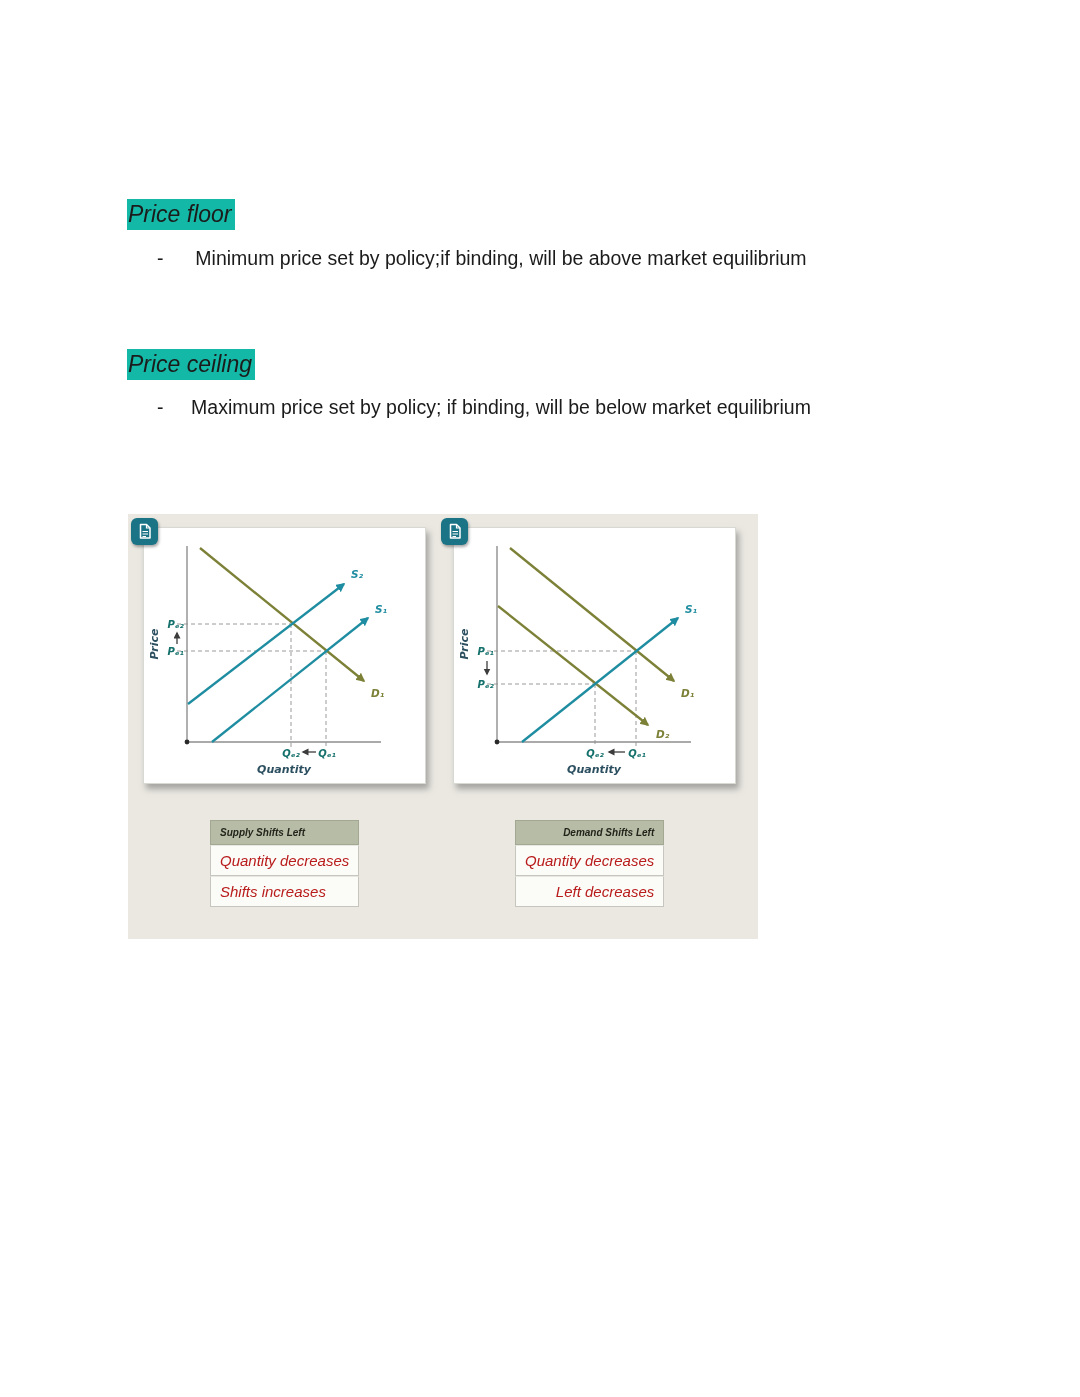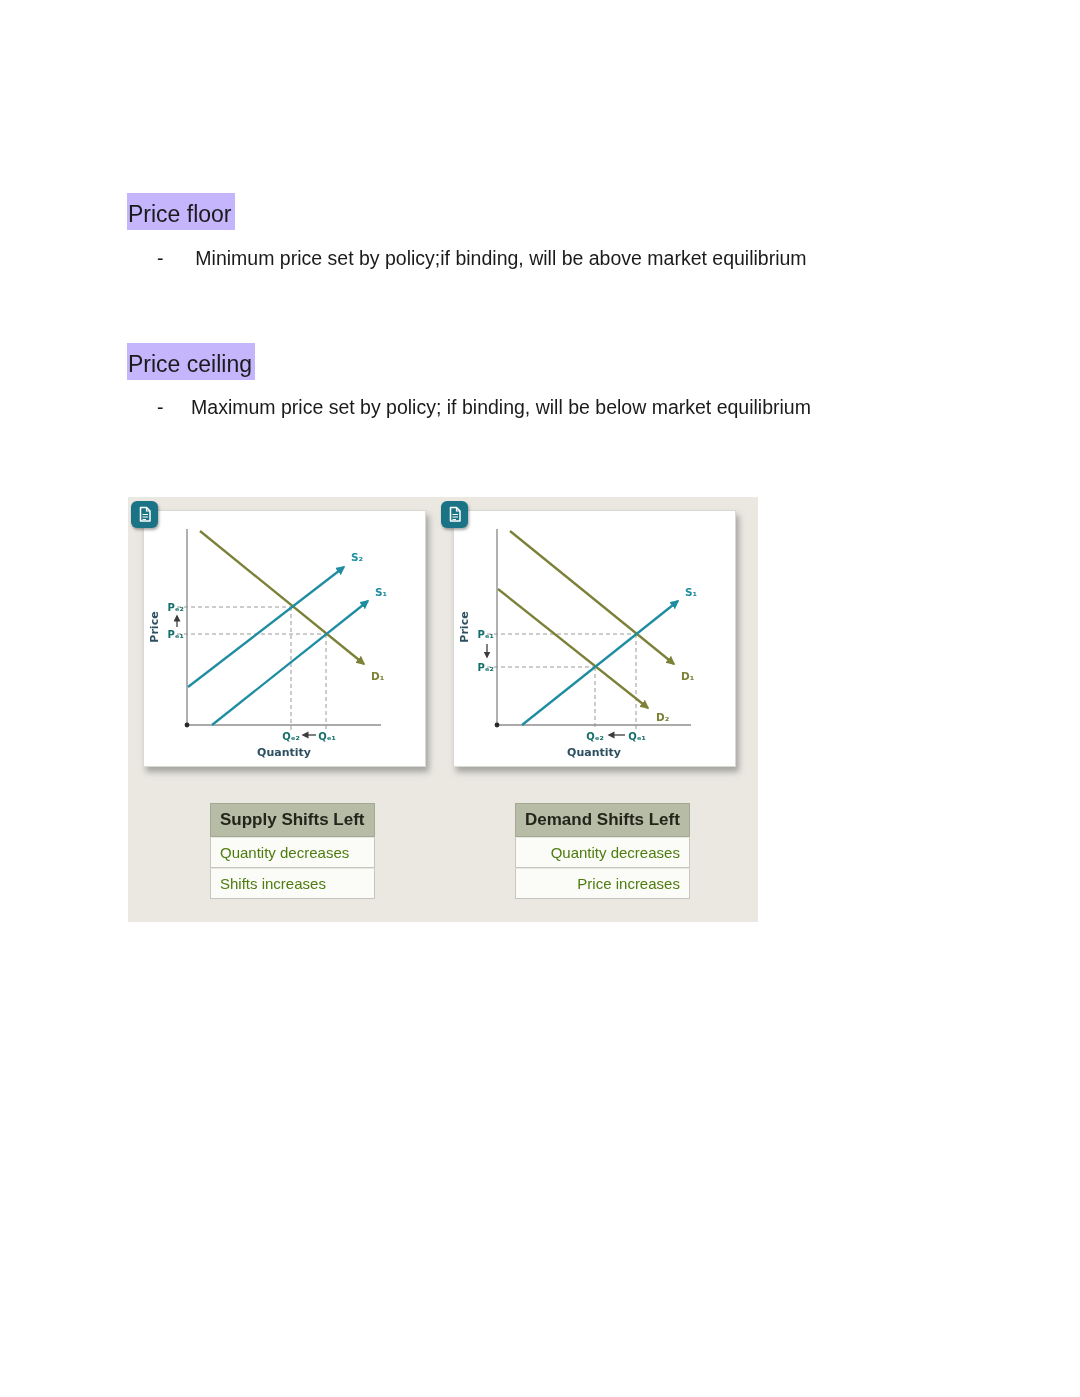--- a/index.html
+++ b/index.html
@@ -1,40 +1,40 @@
 <!DOCTYPE html>
 <html><head>
 <meta charset="utf-8">
 <style>
   html,body{margin:0;padding:0;background:#ffffff;}
   .page{
     position:relative;width:1080px;height:1397px;background:#ffffff;
     font-family:"Liberation Sans", sans-serif;color:#1b1b1b;overflow:hidden;
   }
   .heading{position:absolute;left:127px;font-size:23px;line-height:30px;color:#1b1b1b;}
-  .heading .hl{background:#c4b5fd;padding:8px 3px 3px 1px;}
+  .heading .hl{background:#14b8a6;padding:2px 3px 3px 1px;font-style:italic;}
   .bullet{position:absolute;left:157px;width:655px;display:flex;font-size:19.5px;line-height:36px;color:#1b1b1b;}
   .bullet .dash{width:33px;flex:0 0 33px;}
   .bullet .btext{flex:1;text-align:center;}
 
-  .figure{position:absolute;left:128px;top:497px;width:630px;height:425px;background:#eae8e1;}
+  .figure{position:absolute;left:128px;top:514px;width:630px;height:425px;background:#eae8e1;font-style:italic;}
   .card{position:absolute;top:13px;width:281px;height:255px;background:#ffffff;
         border:1px solid #d9d9d4;box-shadow:3px 5px 6px rgba(110,110,110,.55);}
   .card.c1{left:15px;} .card.c2{left:325px;}
   .badge{position:absolute;top:4px;width:27px;height:27px;border-radius:6px;background:#1b7386;
          box-shadow:1px 2px 3px rgba(0,0,0,.35);z-index:3;display:flex;align-items:center;justify-content:center;}
   .badge.b1{left:3px;} .badge.b2{left:313px;}
   .card svg{display:block;width:281px;height:255px;}
 
   .stable{position:absolute;top:306px;font-size:15px;white-space:nowrap;}
   .stable.t1{left:82px;} .stable.t2{left:387px;text-align:right;}
   .stable .th{background:#b7bca6;border:1px solid #a3a892;padding:6px 9px;font-weight:bold;
-              font-size:17px;color:#23251b;}
+              font-size:10px;color:#23251b;}
   .stable .td{background:#fbfbf7;border:1px solid #c6c6be;border-top:1px solid #e8e8e2;
-              padding:6px 9px;color:#4d7c0f;}
+              padding:6px 9px;color:#b91c1c;}
 
   text{font-family:"DejaVu Sans", sans-serif;}
   .axlab{font-size:11px;font-weight:bold;fill:#2d5061;}
   .ticklab{font-size:10px;font-weight:bold;fill:#14706b;}
   .slab{font-size:10.5px;font-weight:bold;fill:#1f8da1;}
   .dlab{font-size:10.5px;font-weight:bold;fill:#7c8137;}
 </style>
 </head>
 <body>
 
@@ -149,17 +149,17 @@
     </div>
 
     <div class="stable t1">
       <div class="th">Supply Shifts Left</div>
       <div class="td">Quantity decreases</div>
       <div class="td">Shifts increases</div>
     </div>
     <div class="stable t2">
       <div class="th">Demand Shifts Left</div>
       <div class="td">Quantity decreases</div>
-      <div class="td">Price increases</div>
+      <div class="td">Left decreases</div>
     </div>
 
   </div>
 </div>
 
 </body></html>

